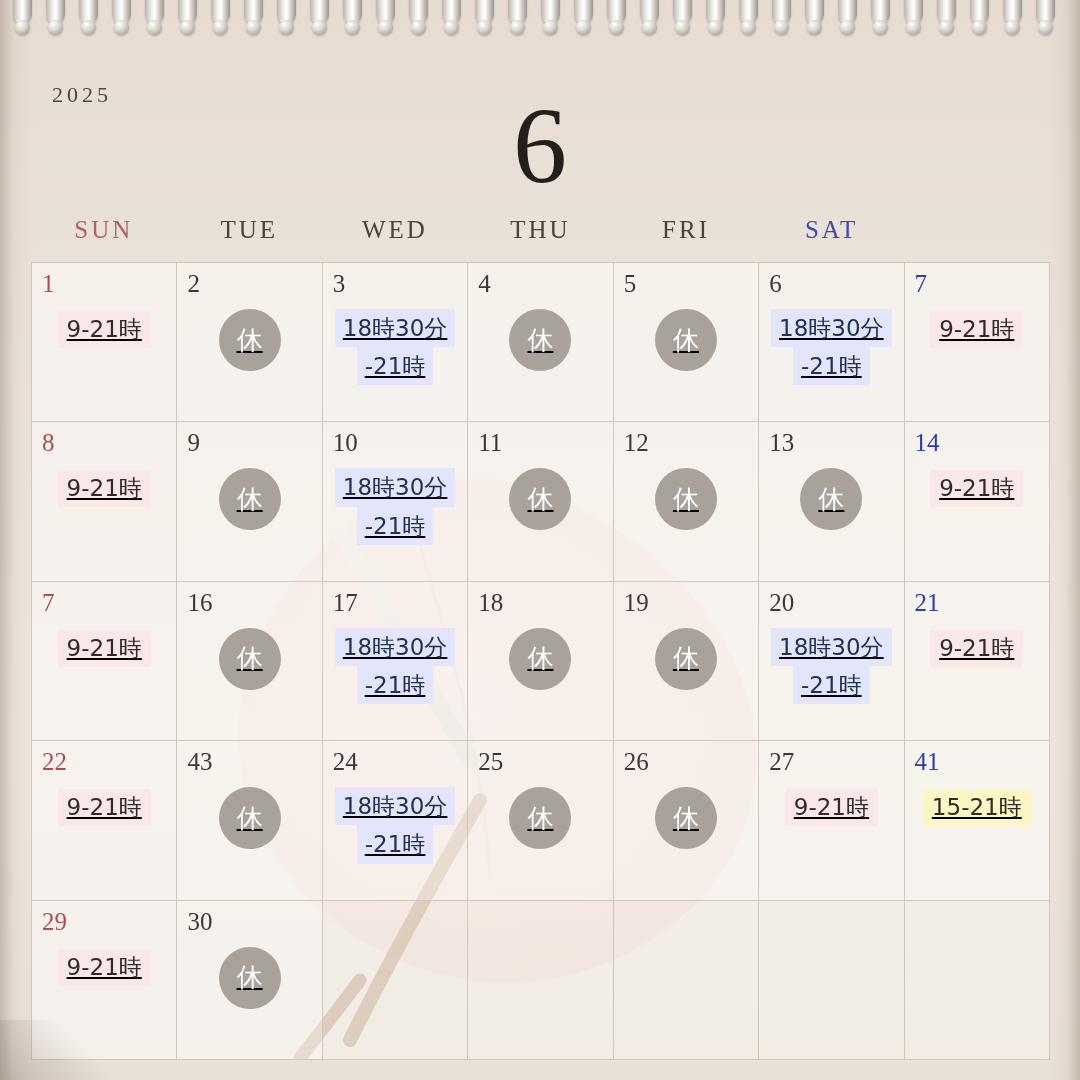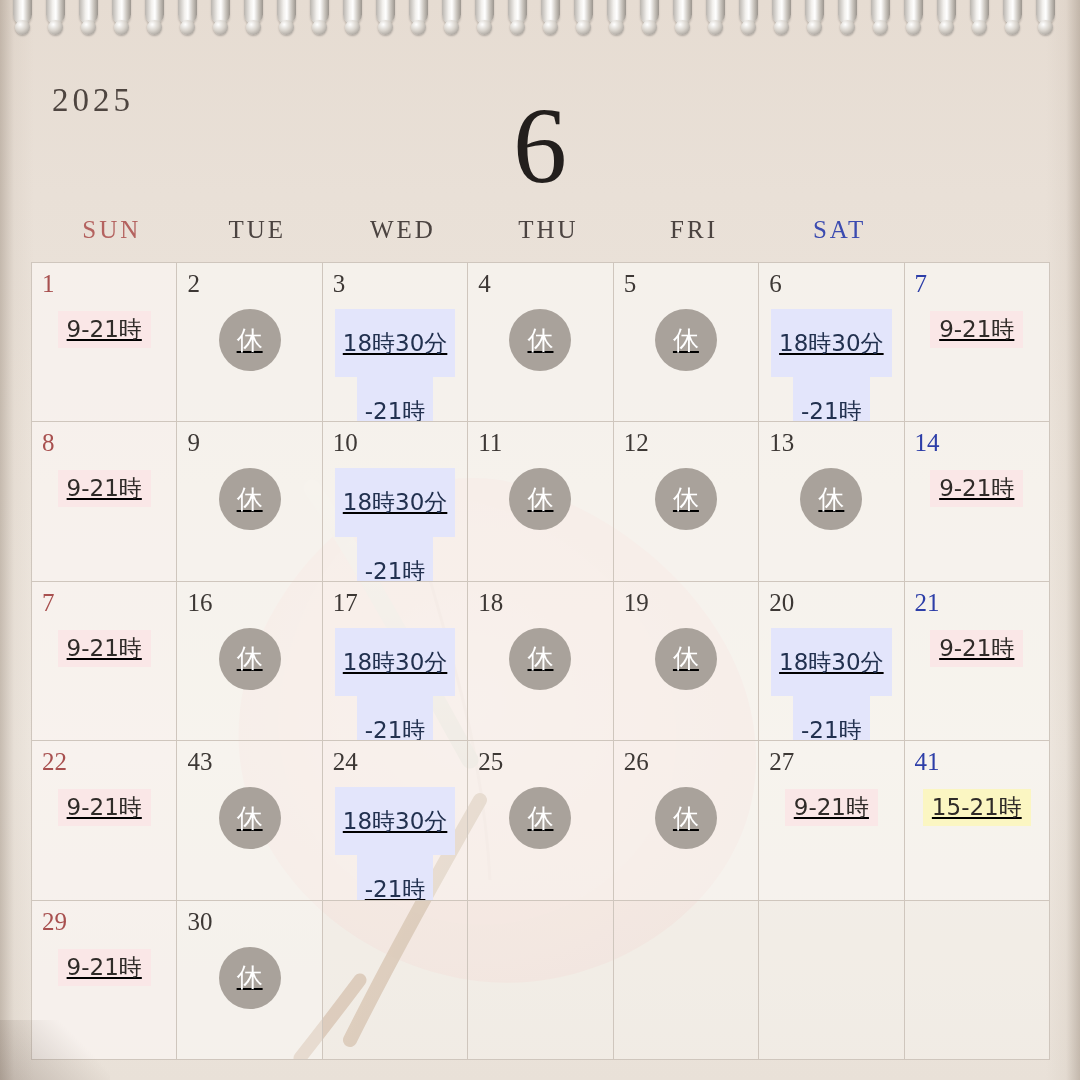--- a/index.html
+++ b/index.html
@@ -66,21 +66,21 @@
     box-shadow: 0 1px 2px rgba(0,0,0,.25);
   }
 
   
   .header {
     position: absolute; top: 56px; left: 0; width: 1080px; height: 150px;
     z-index: 3;
   }
   .year {
     position: absolute; left: 52px; top: 26px;
-    font-size: 33px; letter-spacing: 4px; color: #4e4540;
+    font-size: 22px; letter-spacing: 4px; color: #4e4540;
     font-family: "Liberation Serif", serif;
   }
   .month-wrap {
     position: absolute; left: 0; top: 0; width: 1080px;
     display: flex; align-items: flex-end; justify-content: center;
     gap: 22px;
   }
   .month-num {
     font-family: "Liberation Serif", serif;
     font-size: 108px; line-height: 1;
@@ -88,21 +88,21 @@
     position: relative; top: 36px;
   }
   .month-name {
     font-family: "Liberation Serif", serif;
     font-size: 46px; letter-spacing: 7px; color: #2b2724;
     position: relative; top: 18px;
   }
 
   
   .weekdays {
-    position: absolute; top: 216px; left: 39px;
+    position: absolute; top: 216px; left: 31px;
     width: 1019px; height: 46px;
     display: grid; grid-template-columns: repeat(7, 1fr);
     z-index: 3;
   }
   .weekdays div {
     font-family: "Liberation Serif", serif;
     font-size: 25px; letter-spacing: 3px;
     text-align: center; color: #4b4340;
   }
   .wd-sun { color: #b4625f !important; }
@@ -167,21 +167,21 @@
   .chip.pink { background: #fae7e7; }
   .chip.yellow { background: #fbf6c2; }
   .chip-two {
     display: flex; flex-direction: column; align-items: center;
     margin-top: 4px;
   }
   .chip-two span {
     font-family: "DejaVu Sans", sans-serif;
     font-size: 23px; color: #22314f;
     background: #e3e5fb;
-    padding: 18px 8px;
+    padding: 3px 8px;
     line-height: 1.4;
     white-space: nowrap;
   }
   .chip-two span:last-child { letter-spacing: 0; }
 
   
   .bottom-shadow {
     position: absolute; left: 0; bottom: 0; width: 110px; height: 60px;
     background: linear-gradient(45deg, rgba(120,105,95,.35), rgba(255,255,255,0) 70%);
     z-index: 6; pointer-events: none;

